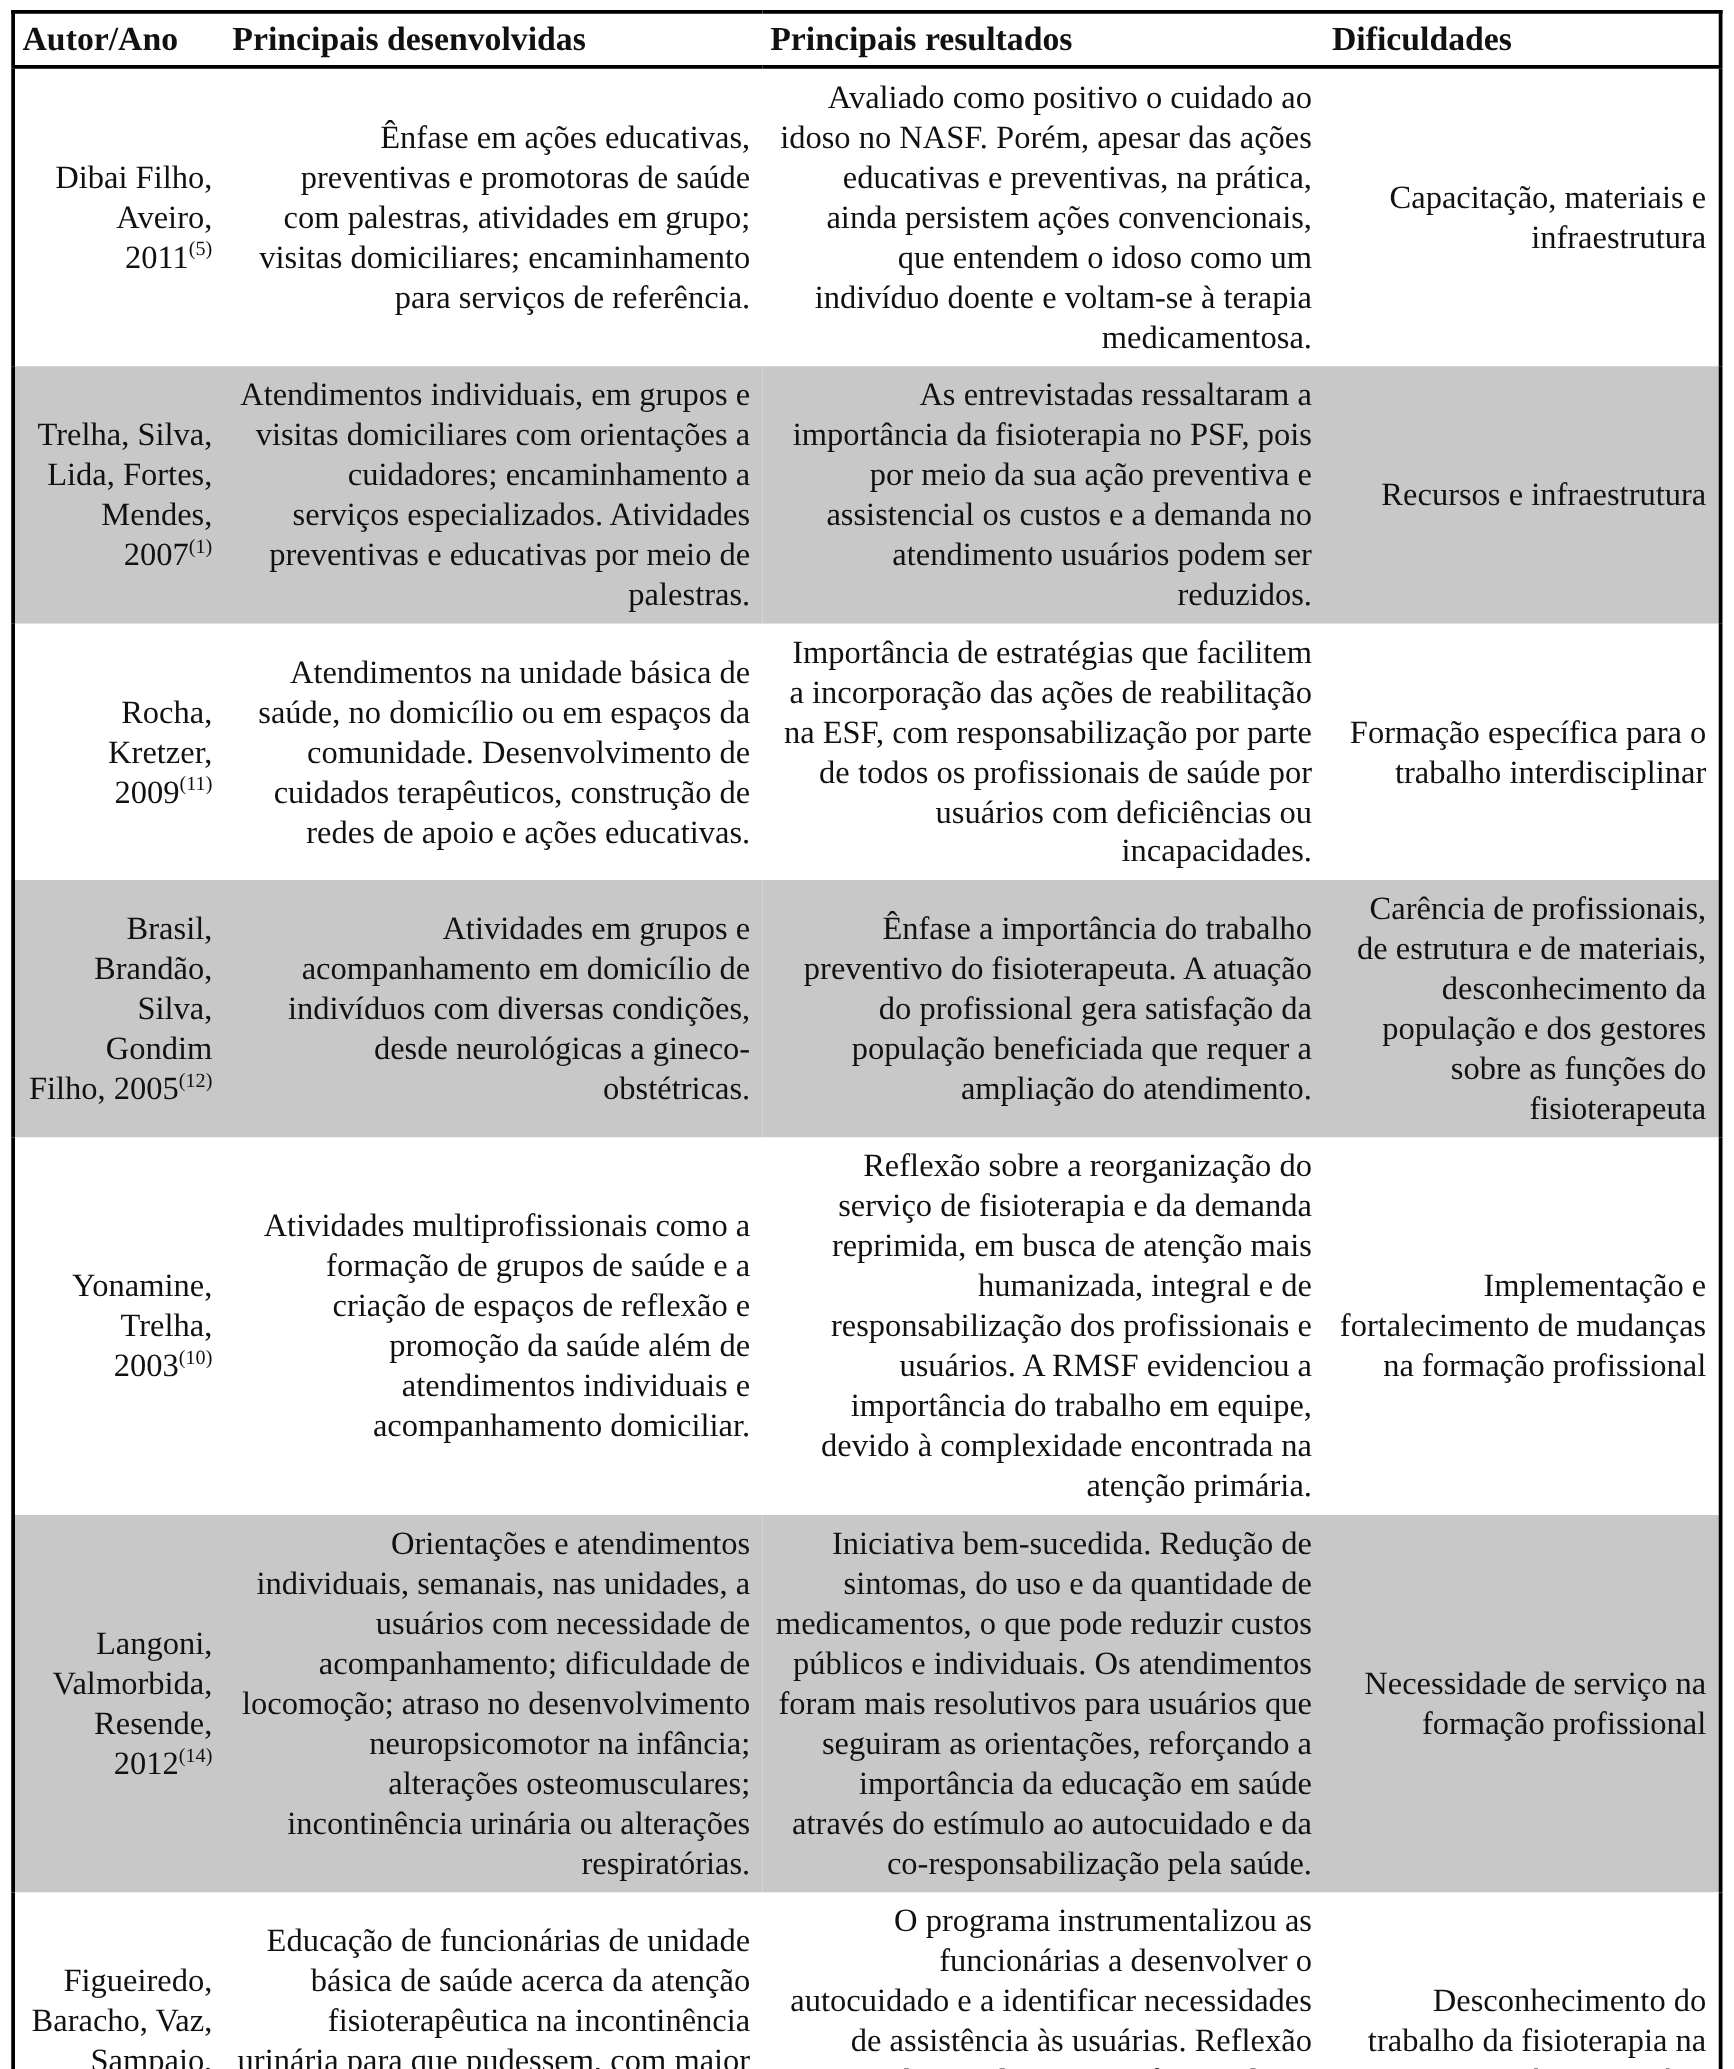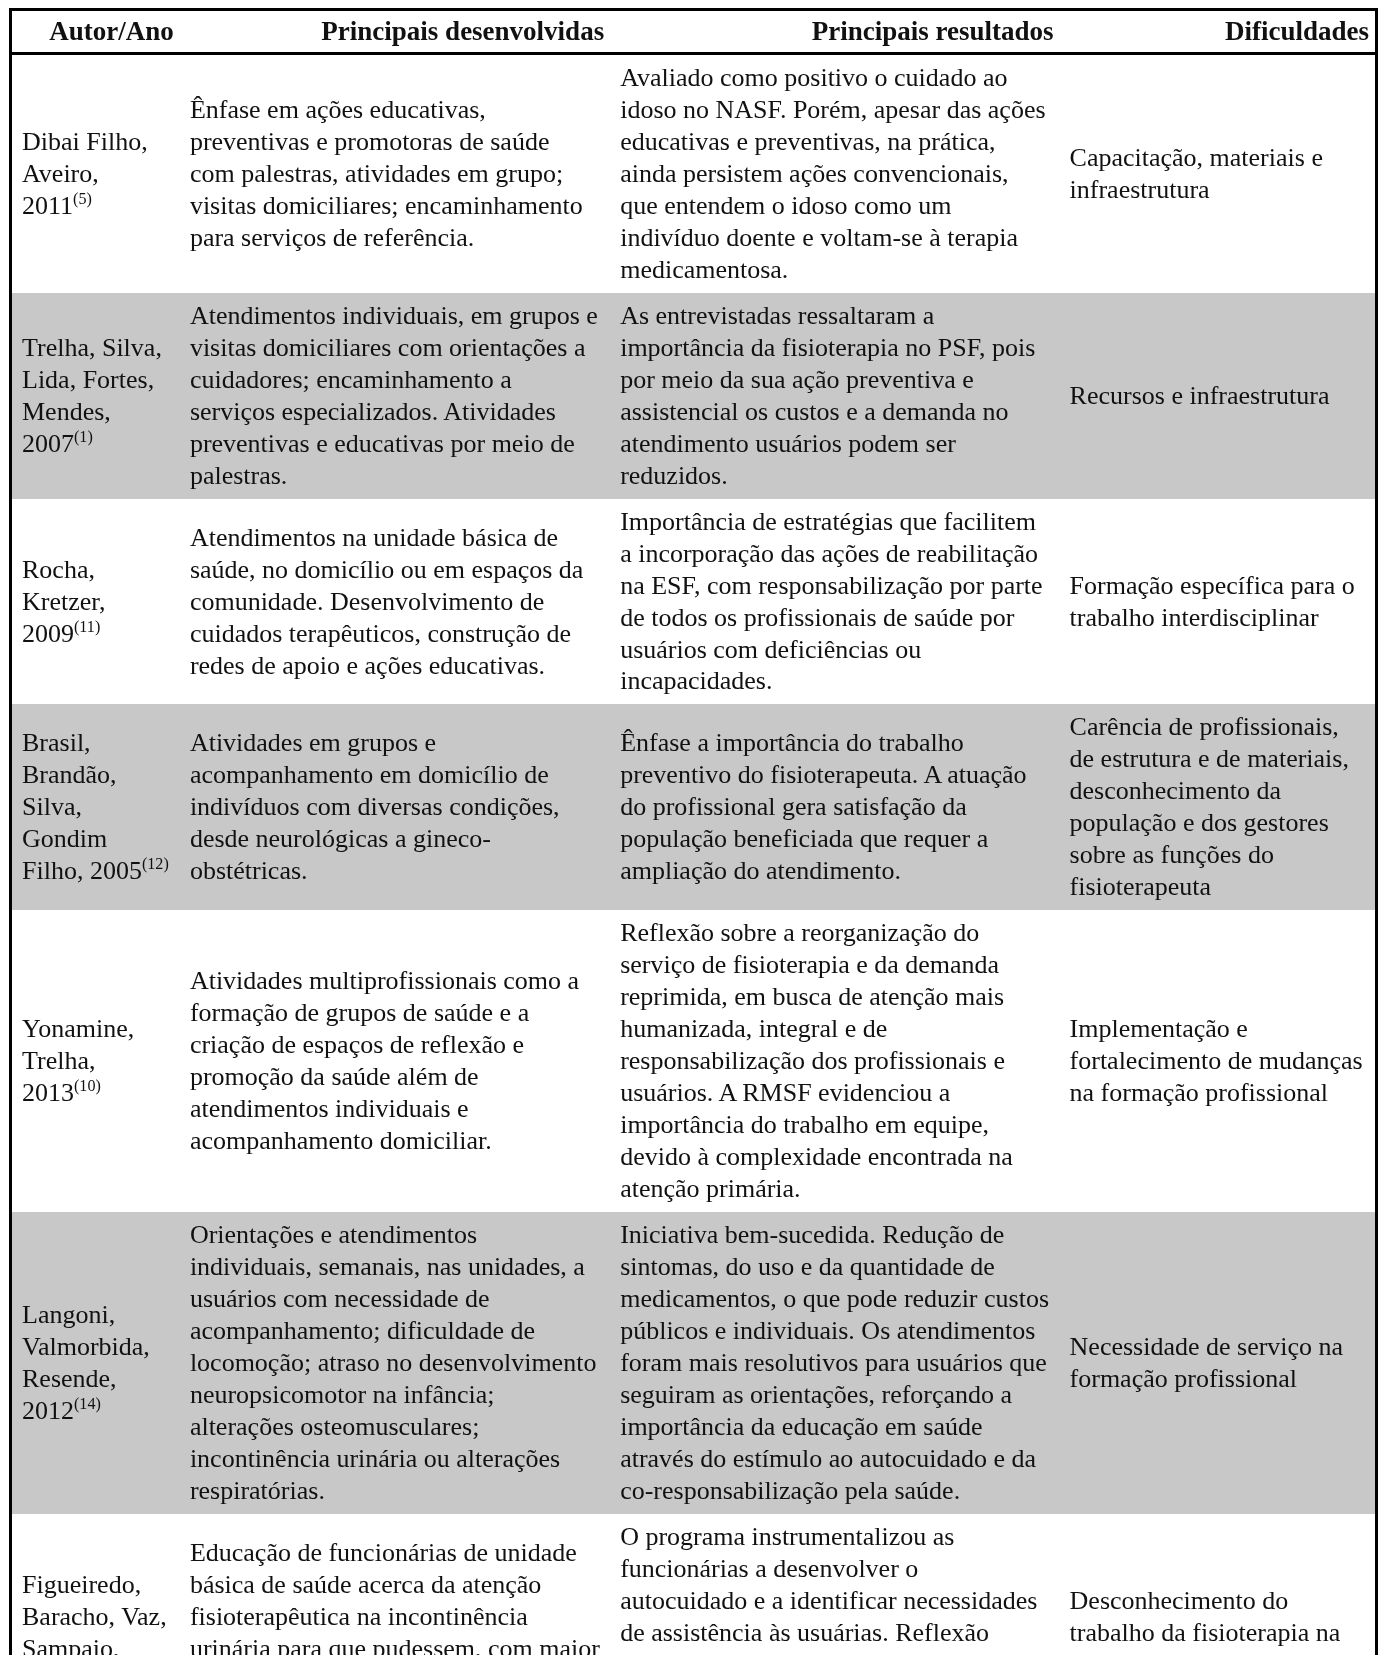--- a/index.html
+++ b/index.html
@@ -26,29 +26,29 @@
     border: 3px solid var(--border-color);
     table-layout: fixed;
   }
   thead tr {
     border-top: 1px solid var(--border-color);
     border-bottom: 3px solid var(--border-color);
   }
   th {
     font-size: 27px;
     font-weight: bold;
-    text-align: right;
+    text-align: left;
     padding: 5px 6px;
     line-height: 1.15;
     background: var(--bg);
   }
   td {
     font-size: 26px;
     line-height: 1.23;
-    text-align: left;
+    text-align: right;
     vertical-align: middle;
     padding: 7px 10px;
   }
   tbody tr:nth-child(even) td {
     background: var(--row-alt);
   }
   tbody tr:nth-child(odd) td {
     background: var(--bg);
   }
   sup {
@@ -97,21 +97,21 @@
       <td>Importância de estratégias que facilitem a incorporação das ações de reabilitação na ESF, com responsabilização por parte de todos os profissionais de saúde por usuários com deficiências ou incapacidades.</td>
       <td>Formação específica para o trabalho interdisciplinar</td>
     </tr>
     <tr>
       <td><span>Brasil, Brandão, Silva, Gondim Filho, 2005</span><sup>(12)</sup></td>
       <td>Atividades em grupos e acompanhamento em domicílio de indivíduos com diversas condições, desde neurológicas a gineco-obstétricas.</td>
       <td>Ênfase a importância do trabalho preventivo do fisioterapeuta. A atuação do profissional gera satisfação da população beneficiada que requer a ampliação do atendimento.</td>
       <td>Carência de profissionais, de estrutura e de materiais, desconhecimento da população e dos gestores sobre as funções do fisioterapeuta</td>
     </tr>
     <tr>
-      <td><span>Yonamine, Trelha, 2013</span><sup>(10)</sup></td>
+      <td><span>Yonamine, Trelha, 2003</span><sup>(10)</sup></td>
       <td>Atividades multiprofissionais como a formação de grupos de saúde e a criação de espaços de reflexão e promoção da saúde além de atendimentos individuais e acompanhamento domiciliar.</td>
       <td>Reflexão sobre a reorganização do serviço de fisioterapia e da demanda reprimida, em busca de atenção mais humanizada, integral e de responsabilização dos profissionais e usuários. A RMSF evidenciou a importância do trabalho em equipe, devido à complexidade encontrada na atenção primária.</td>
       <td>Implementação e fortalecimento de mudanças na formação profissional</td>
     </tr>
     <tr>
       <td><span>Langoni, Valmorbida, Resende, 2012</span><sup>(14)</sup></td>
       <td>Orientações e atendimentos individuais, semanais, nas unidades, a usuários com necessidade de acompanhamento; dificuldade de locomoção; atraso no desenvolvimento neuropsicomotor na infância; alterações osteomusculares; incontinência urinária ou alterações respiratórias.</td>
       <td>Iniciativa bem-sucedida. Redução de sintomas, do uso e da quantidade de medicamentos, o que pode reduzir custos públicos e individuais. Os atendimentos foram mais resolutivos para usuários que seguiram as orientações, reforçando a importância da educação em saúde através do estímulo ao autocuidado e da co-responsabilização pela saúde.</td>
       <td>Necessidade de serviço na formação profissional</td>
     </tr>

